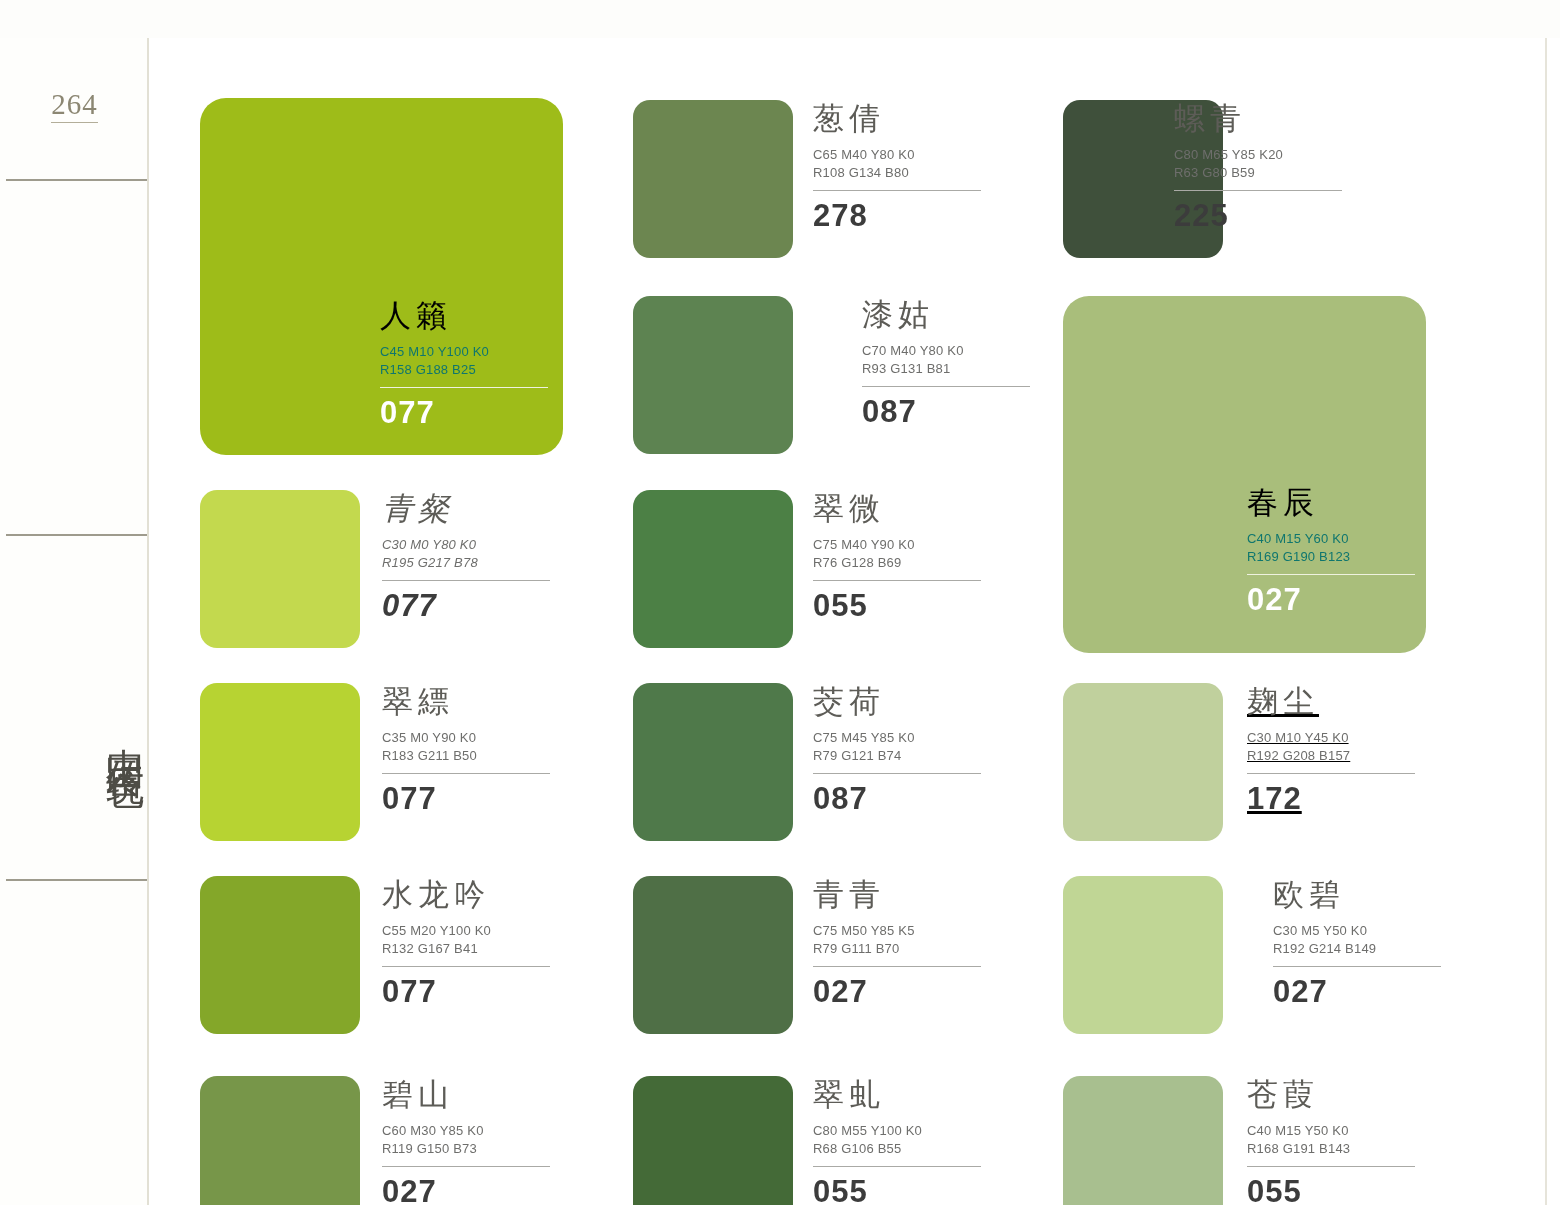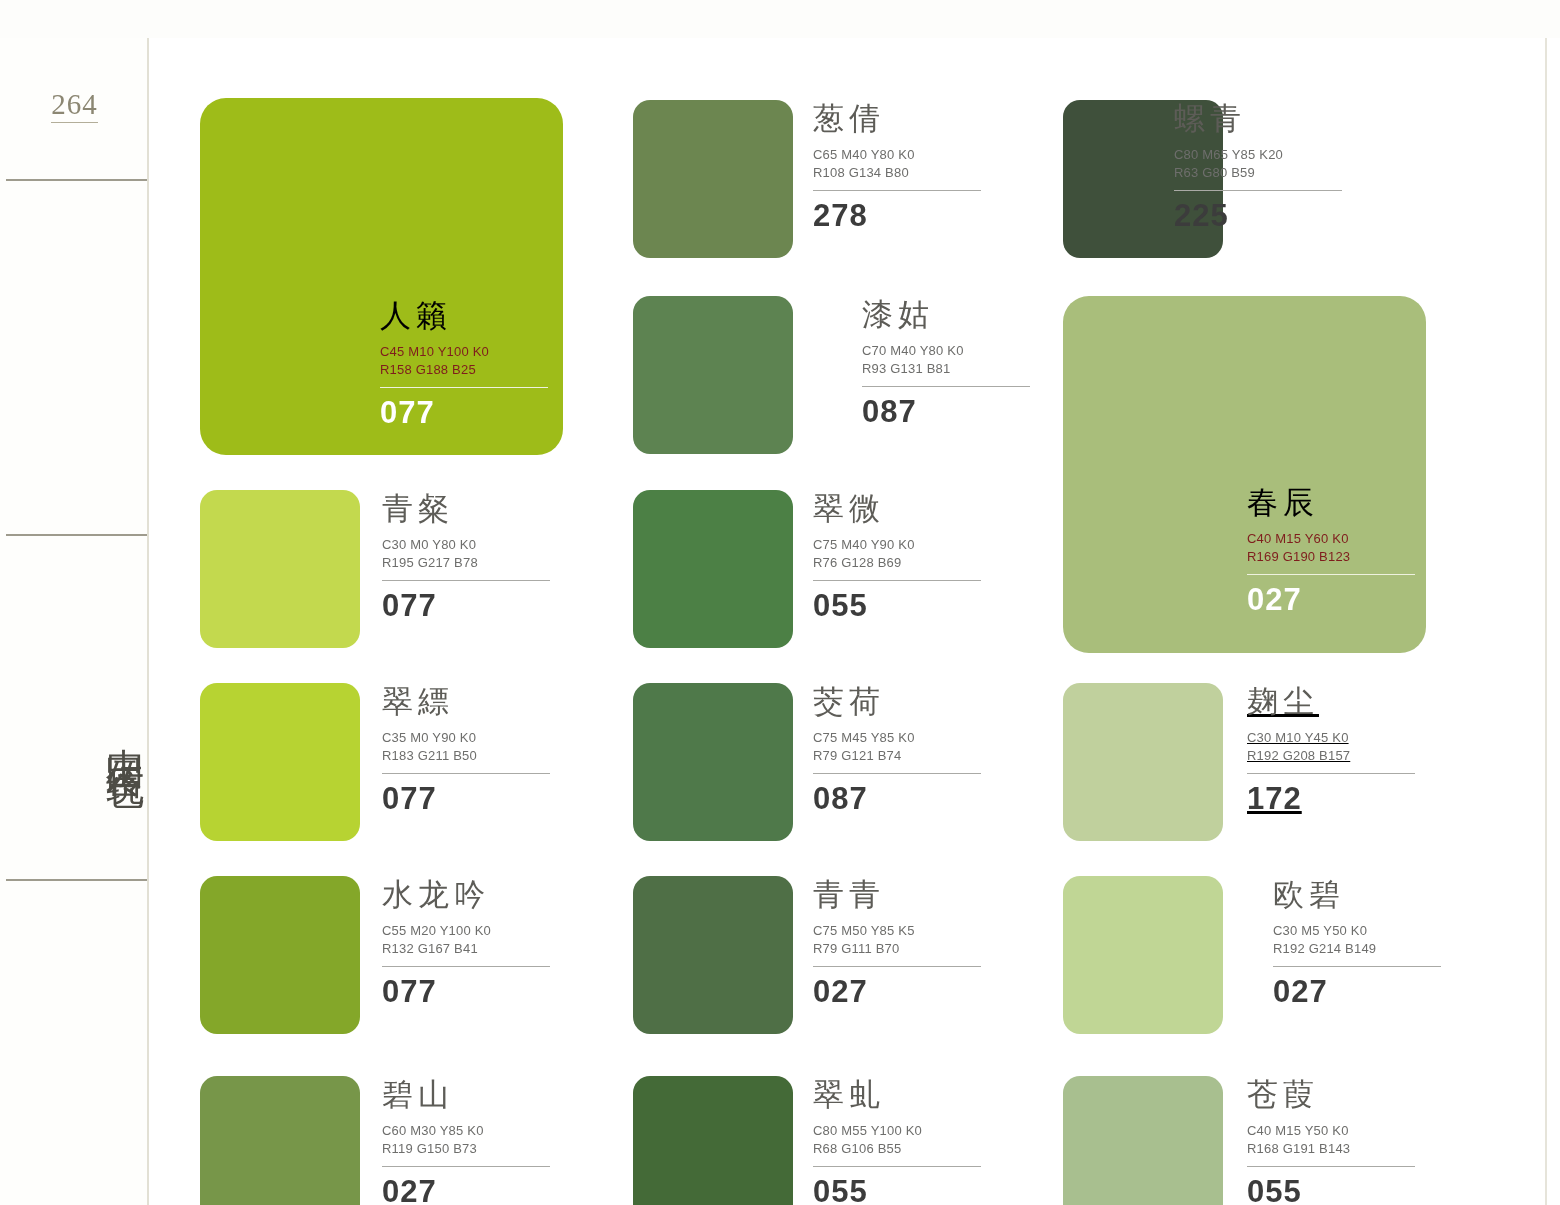--- a/index.html
+++ b/index.html
@@ -131,21 +131,21 @@
     font-weight: bold;
     color: #3c3c3c;
     letter-spacing: 1px;
     line-height: 1;
     margin-top: 9px;
   }
 
   
   .meta.inner .cname { color: #000000; }
   .meta.inner .cmyk,
-  .meta.inner .rgbv { color: #7f1d1d; }
+  .meta.inner .rgbv { color: #0f766e; }
   .meta.inner .hr { border-top-color: #eef2df; }
   .meta.inner .idx { color: #ffffff; }
 </style>
 </head>
 <body>
 
 <div id="page">
 
   <div id="sidebar">
     <div class="side-rule" id="side-rule-1"></div>
@@ -168,21 +168,21 @@
           <div class="cname">人籟</div>
           <div style="height: 12px;"></div>
           <div class="cmyk">C45 M10 Y100 K0</div>
           <div class="rgbv">R158 G188 B25</div>
           <div class="hr"></div>
           <div class="idx">077</div>
         </div>
       </div>
       <div class="swatch-card" style="left: 0px; top: 0px;">
         <div class="chip" style="left: 200px; top: 452px; width: 160px; height: 158px; background: rgb(195, 217, 78);"></div>
-        <div class="meta" style="left: 382px; top: 455px; width: 168px;">
+        <div class="meta" style="left: 382px; top: 455px; width: 168px; font-style: italic;">
           <div class="cname">青粲</div>
           <div style="height: 12px;"></div>
           <div class="cmyk">C30 M0 Y80 K0</div>
           <div class="rgbv">R195 G217 B78</div>
           <div class="hr"></div>
           <div class="idx">077</div>
         </div>
       </div>
       <div class="swatch-card" style="left: 0px; top: 0px;">
         <div class="chip" style="left: 200px; top: 645px; width: 160px; height: 158px; background: rgb(183, 211, 50);"></div>

